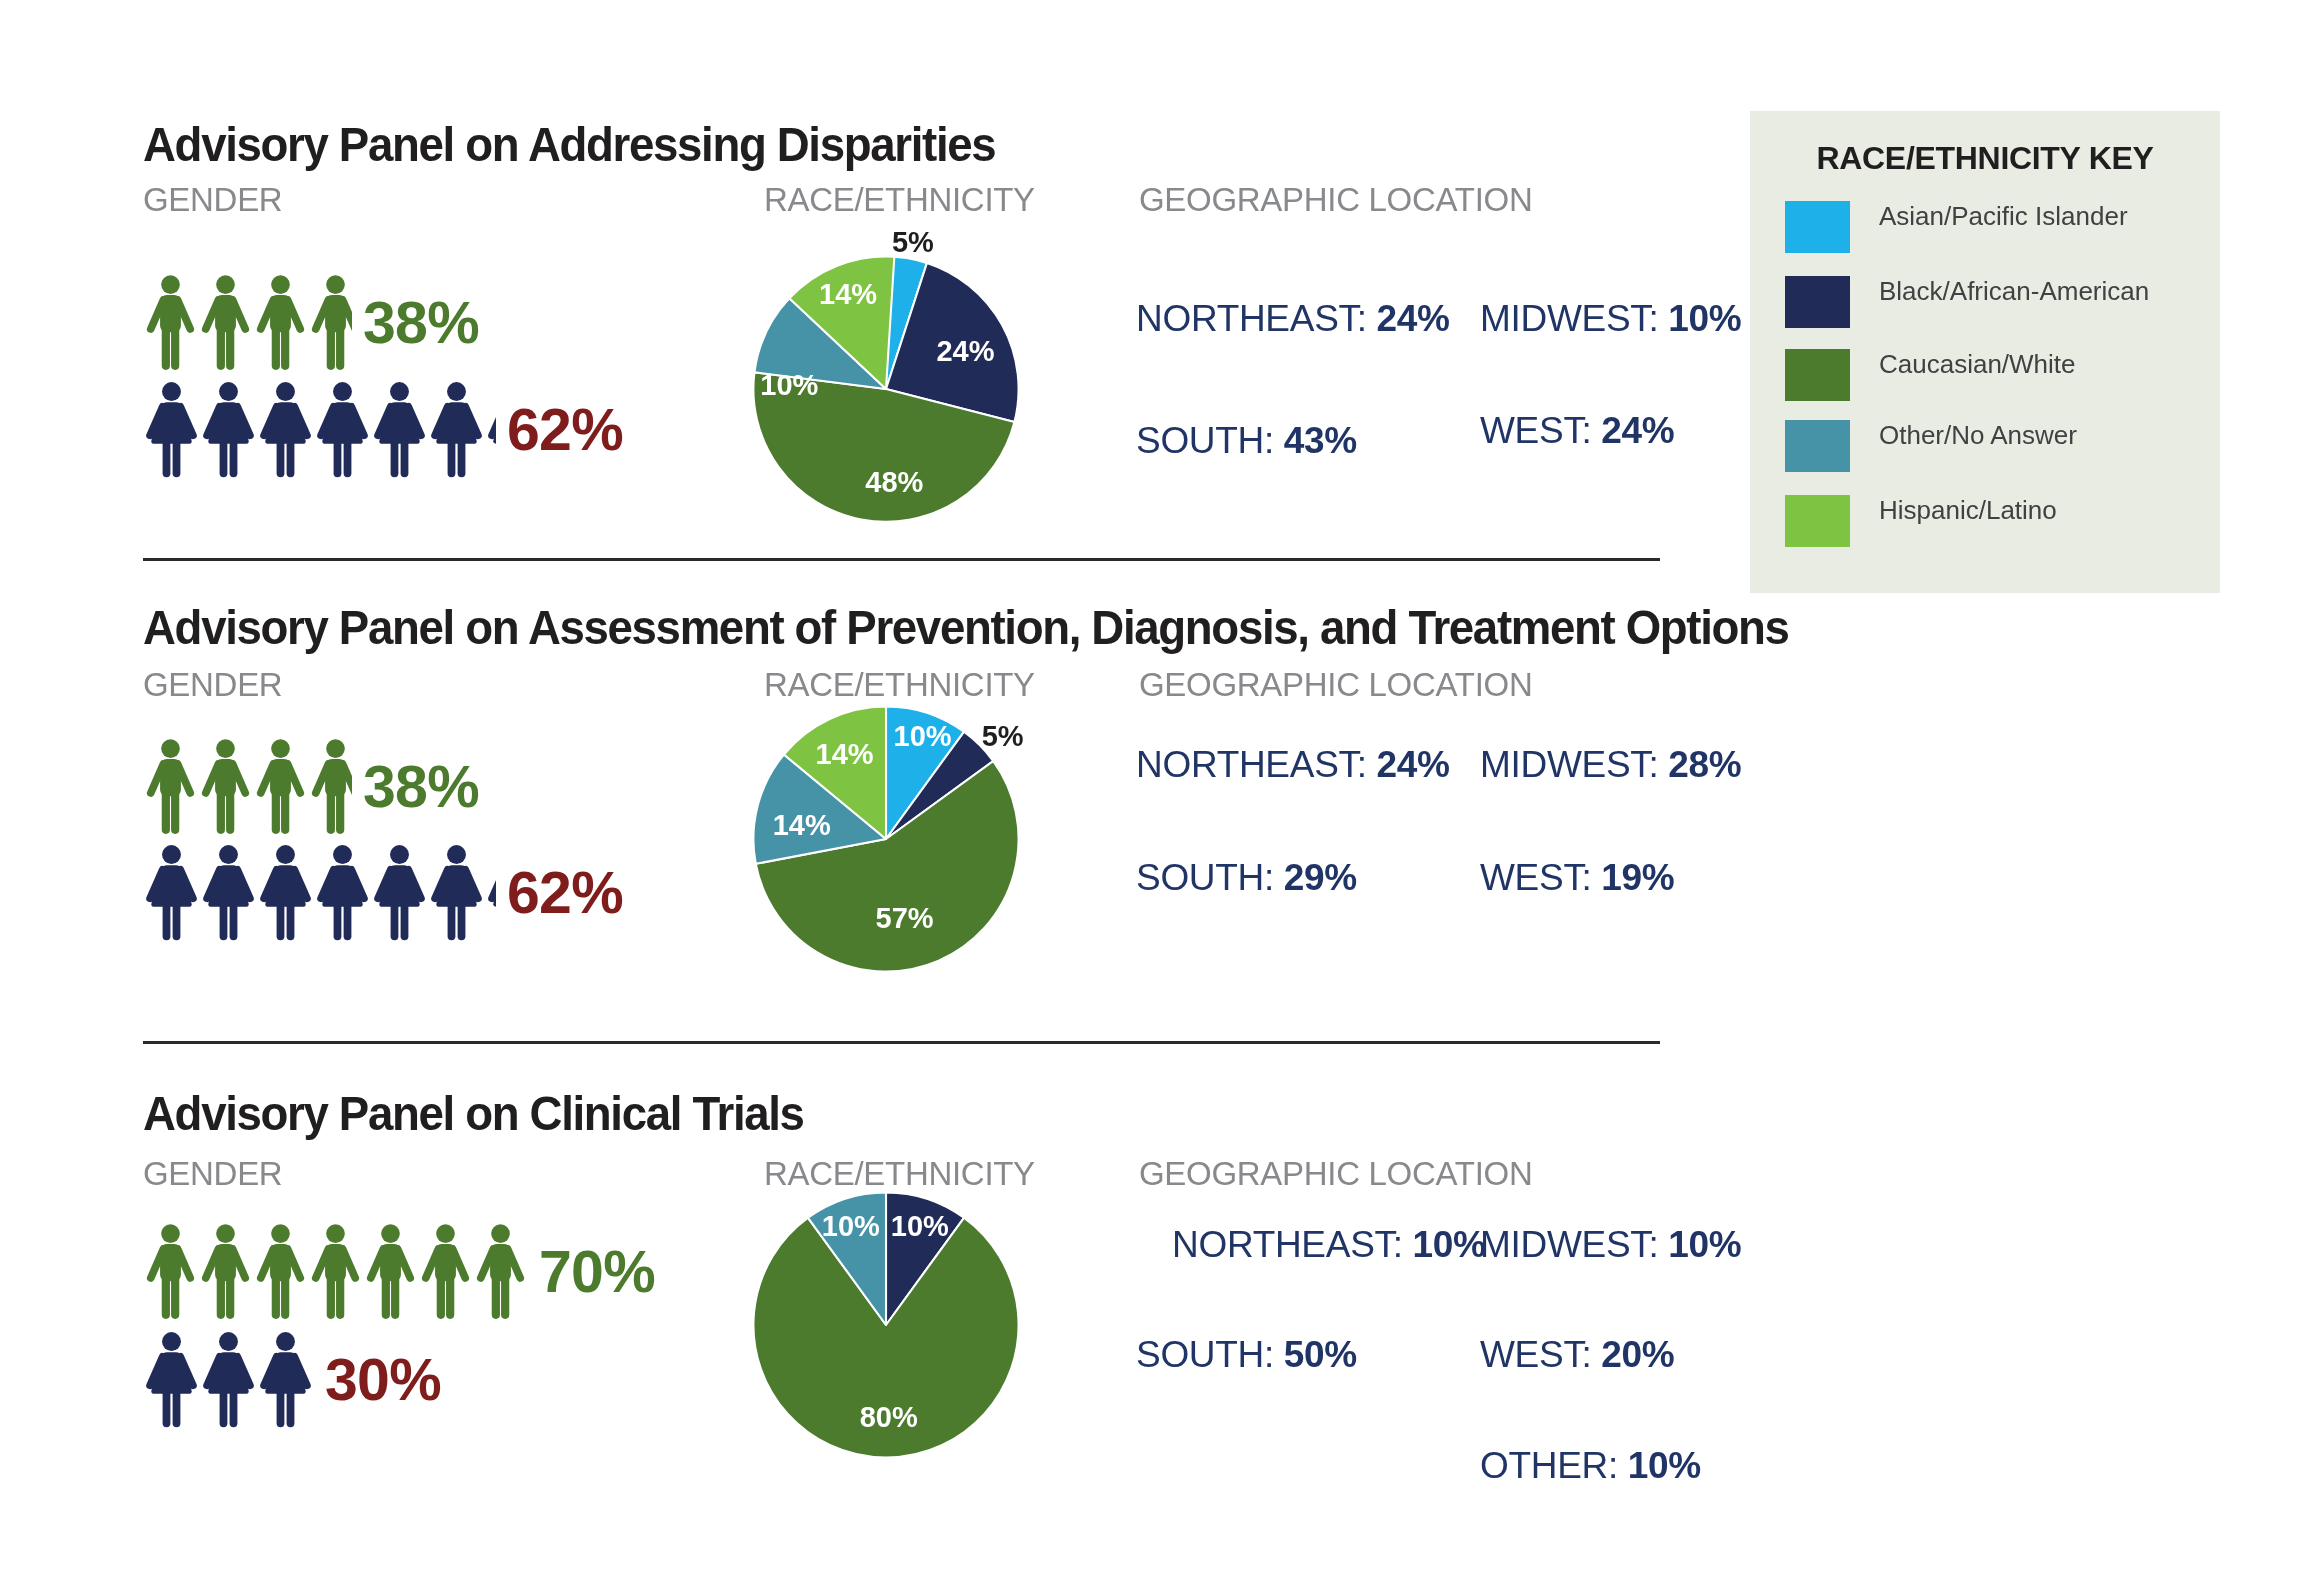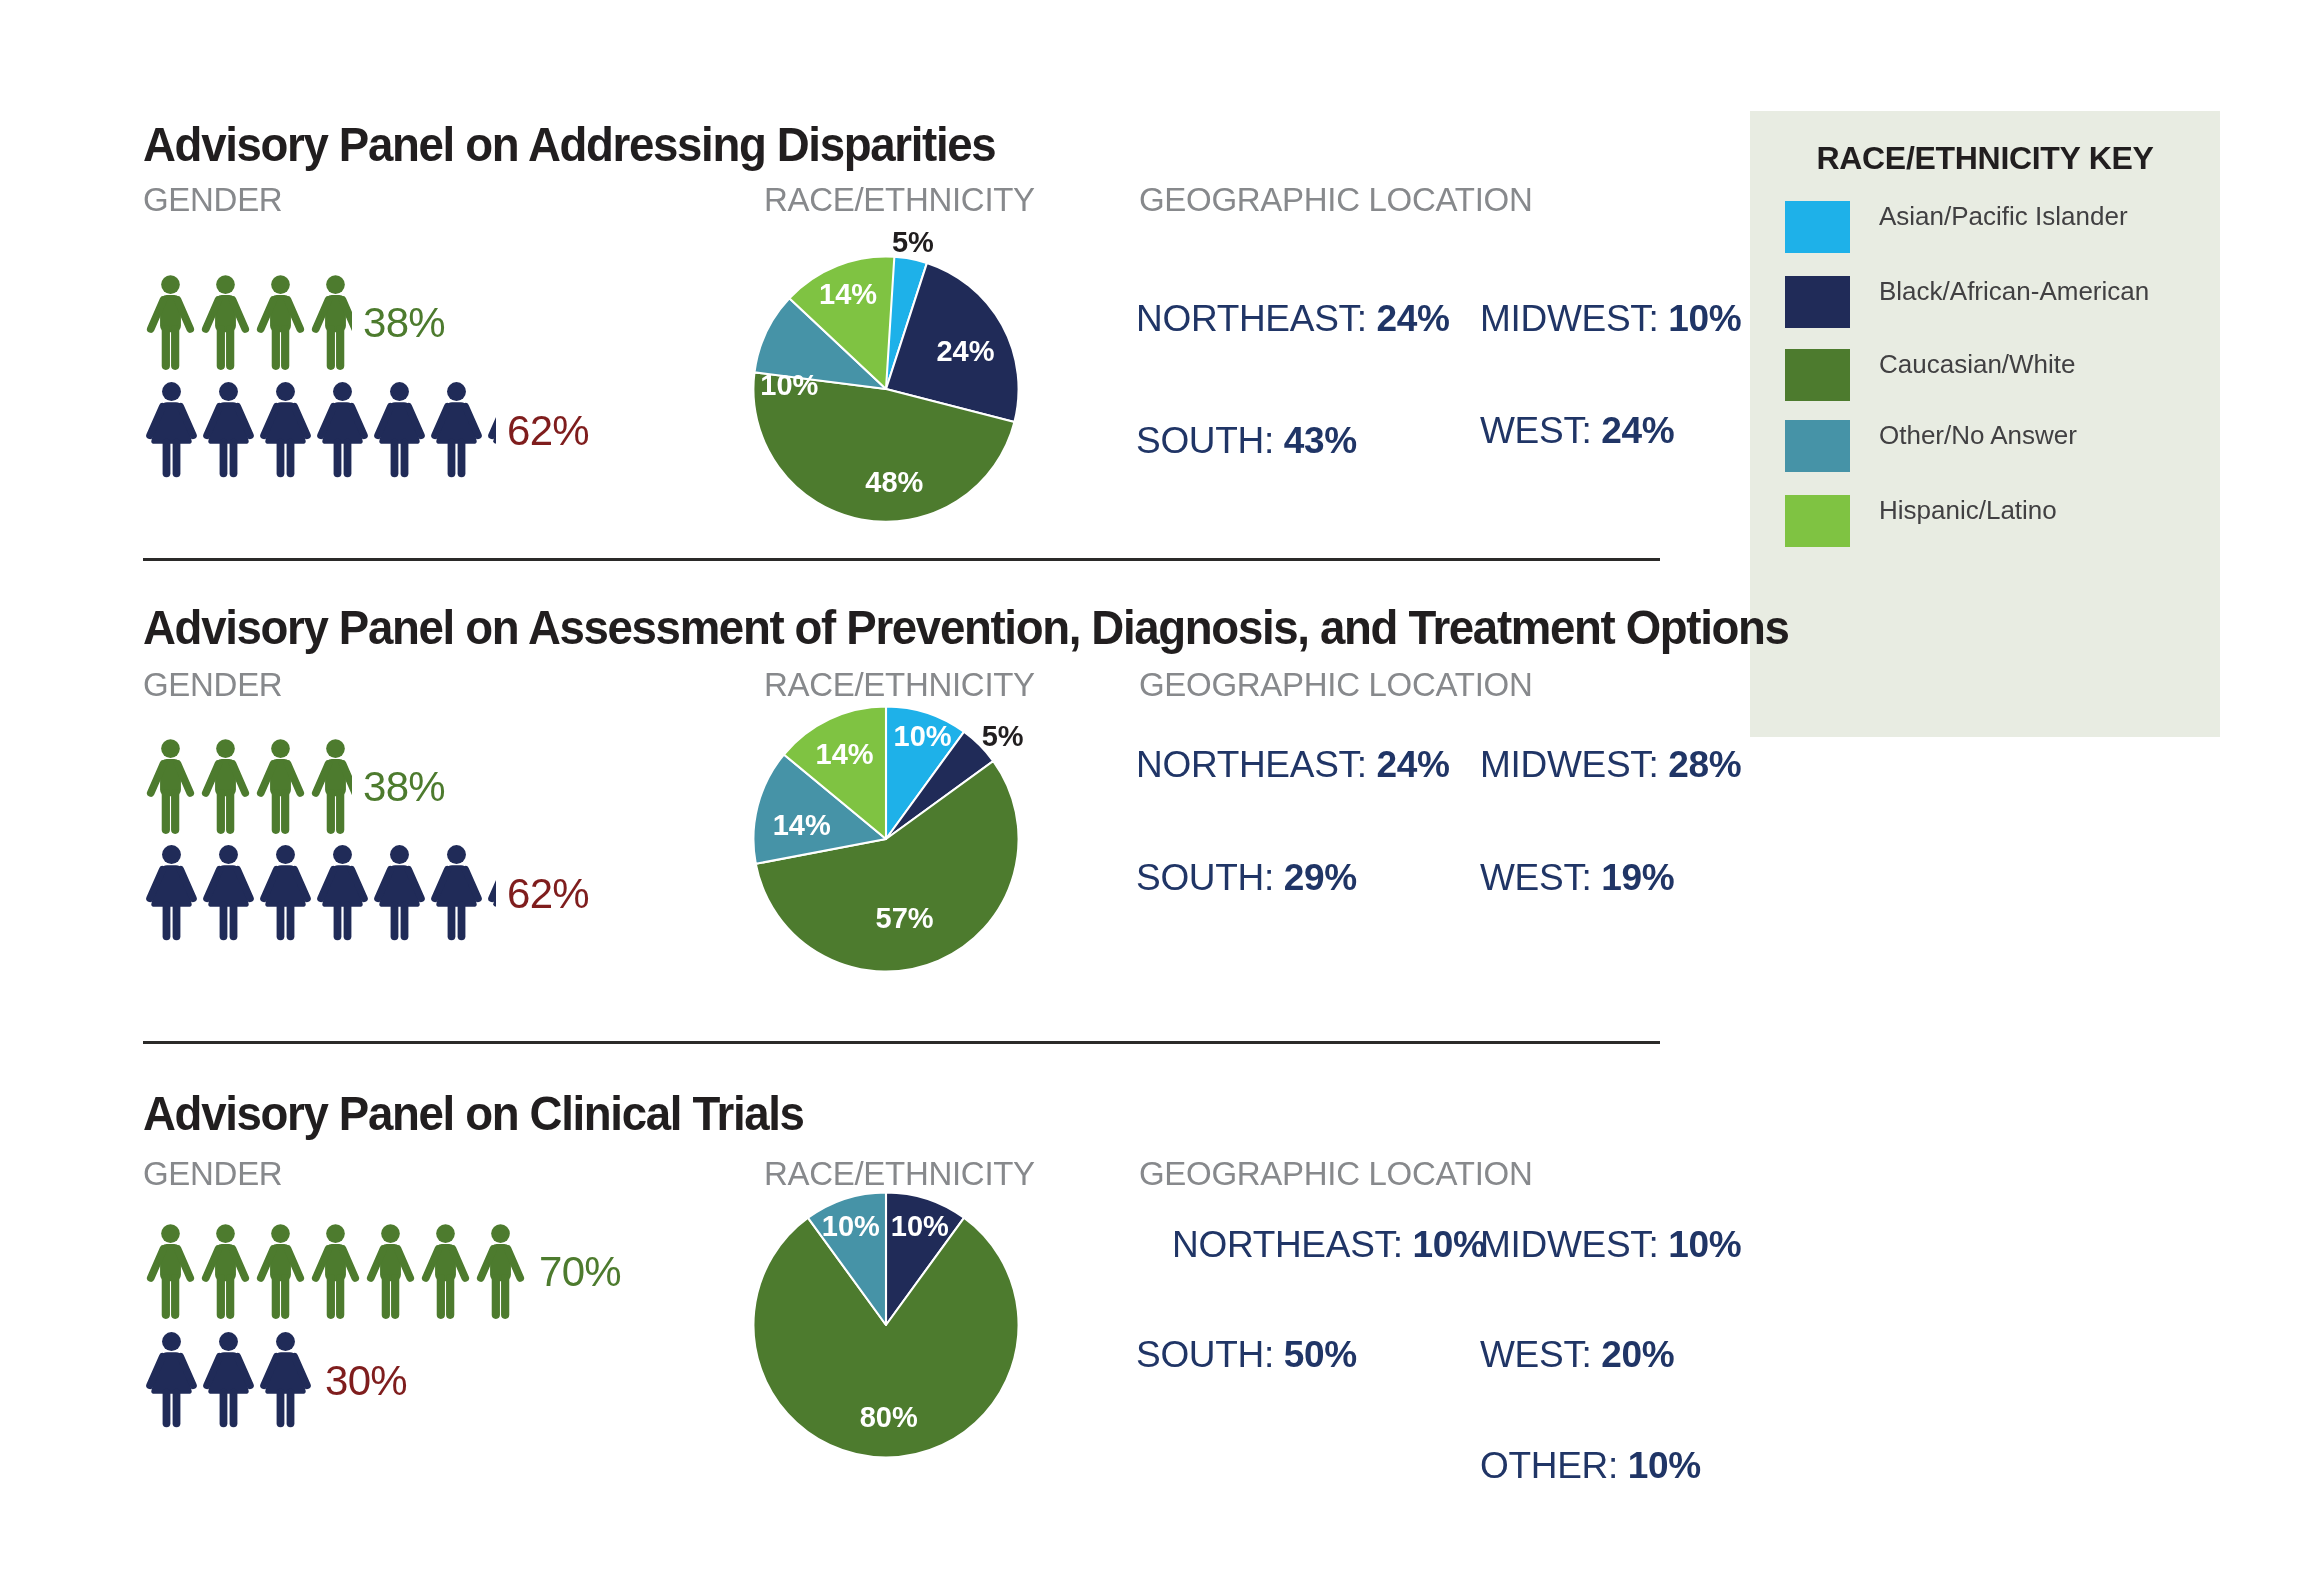--- a/index.html
+++ b/index.html
@@ -8,29 +8,29 @@
   .section{position:absolute;left:0;width:2319px;height:7px;}
   .section-title{position:absolute;left:143px;top:0;font-size:48px;font-weight:700;
         letter-spacing:-1.4px;color:#211e1f;white-space:nowrap;line-height:1;
         transform:scaleX(.95);transform-origin:0 0;}
   .col-header{position:absolute;font-size:33px;color:#87898c;line-height:1;
         letter-spacing:-0.3px;white-space:nowrap;}
   .header-gender{left:143px;} .header-race{left:764px;} .header-geo{left:1139px;}
   .pictorow{position:absolute;left:143px;display:flex;align-items:center;}
   .person{flex:0 0 auto;display:block;}
   .icon-clip{display:block;overflow:hidden;flex:0 0 auto;}
-  .pct{font-size:42px;font-weight:400;letter-spacing:-0.7px;margin-left:11px;line-height:1;text-align:center;}
+  .pct{font-size:59px;font-weight:700;letter-spacing:-0.7px;margin-left:11px;line-height:1;text-align:center;}
   .pct-male{color:#4d7b2e;} .pct-female{color:#7f1d1d;}
   .geo-item{position:absolute;font-size:37px;color:#203566;white-space:nowrap;
         transform:translateY(-50%);letter-spacing:-0.3px;line-height:1;}
   .geo-label{margin-right:9.7px;font-weight:400;}
   .geo-value{font-weight:700;}
   .pie-wrap{position:absolute;}
   .divider{position:absolute;left:143px;width:1517px;height:2.8px;background:#2b2a29;}
-  .legend{position:absolute;left:1750px;top:111px;width:470px;height:626px;background:#e8ece2;}
+  .legend{position:absolute;left:1750px;top:111px;width:470px;height:482px;background:#e8ece2;}
   .legend-title{padding-top:29px;text-align:center;font-size:32px;font-weight:700;
         color:#211e1f;letter-spacing:-0.3px;}
   .legend-item{position:absolute;left:35px;height:52px;display:flex;align-items:flex-start;}
   .swatch{width:65px;height:52px;flex:0 0 auto;}
   .legend-label{margin-left:29px;font-size:26px;color:#414042;white-space:nowrap;}
   .pie-label{font-size:42px;font-weight:700;}
 </style>
 </head>
 <body>
 

